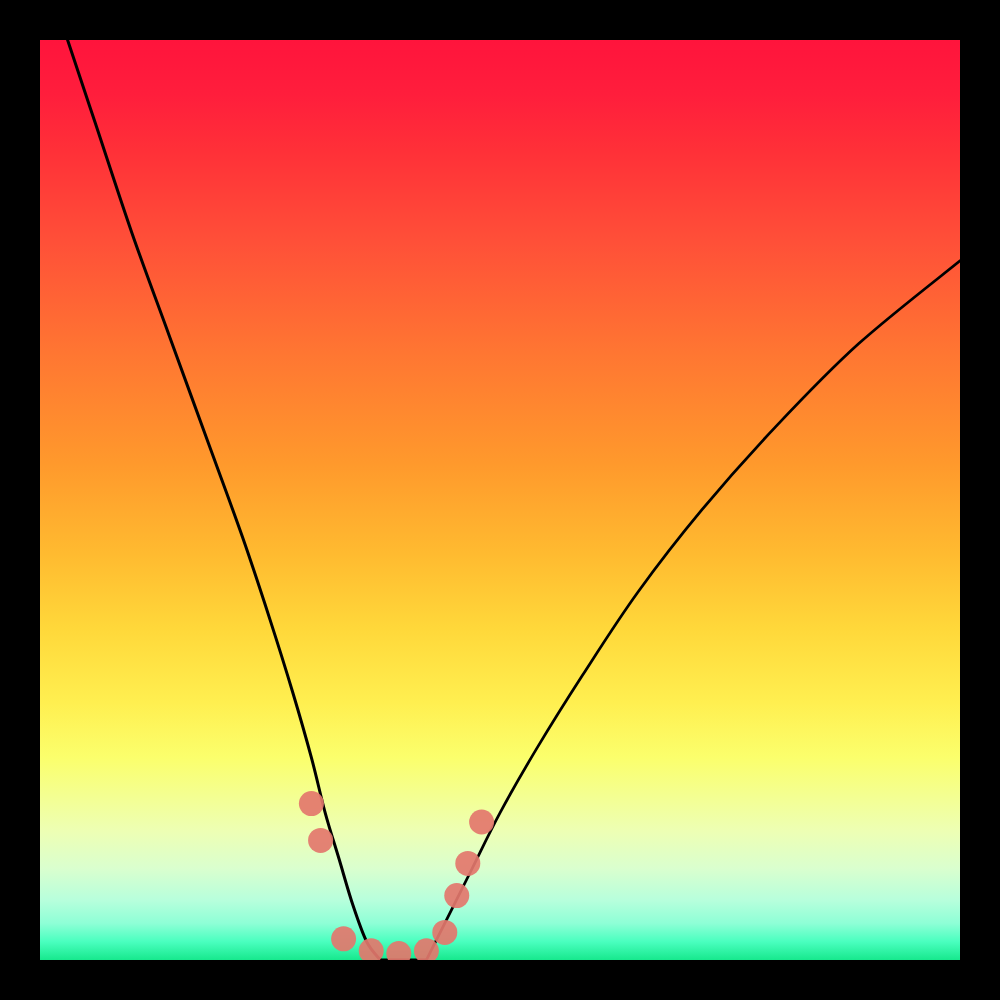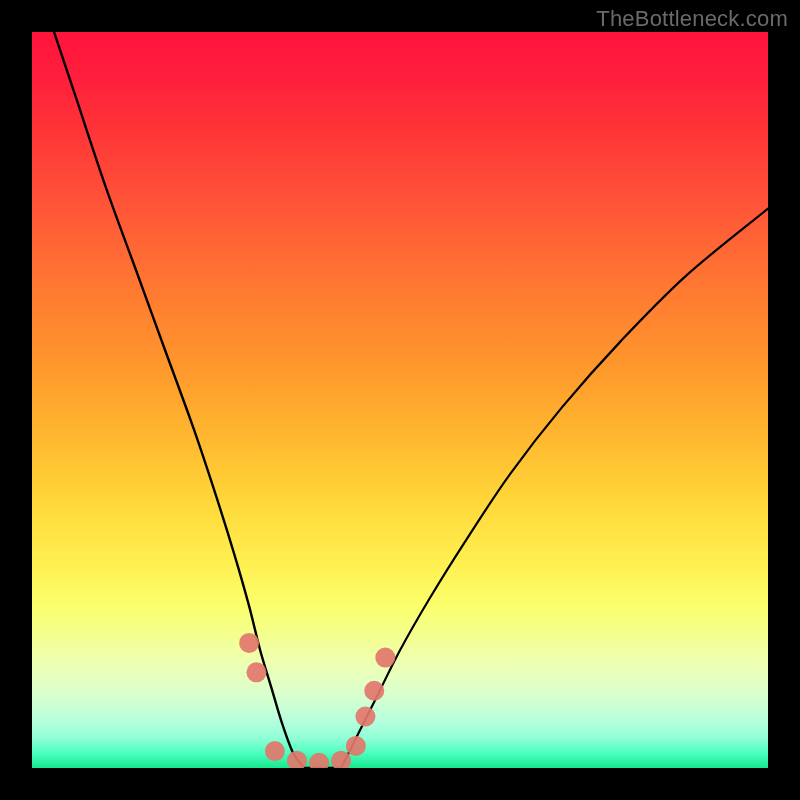--- a/index.html
+++ b/index.html
@@ -61,21 +61,20 @@
   .marker {
     fill: #e3776d;
     opacity: 0.92;
   }
 </style>
 </head>
 <body>
 
 <div class="frame">
 
-  <div class="watermark">TheBottleneck.com</div>
 
   <div class="plot">
     <svg class="curve" viewBox="0 0 736 736" preserveAspectRatio="none">
       <path id="left-branch-path" fill="none" stroke="#000" stroke-width="2.4" stroke-linecap="round" d="M 22.08,0 C 25.759999999999998,11.040000000000001 35.57333333333333,40.48000000000002 44.16,66.24000000000001 C 52.74666666666666,92 63.786666666666676,126.34666666666662 73.60000000000001,154.55999999999995 C 83.41333333333334,182.77333333333328 93.22666666666667,208.5333333333333 103.04,235.51999999999998 C 112.85333333333334,262.50666666666666 122.66666666666666,289.49333333333334 132.48,316.48 C 142.29333333333332,343.4666666666667 153.33333333333331,372.90666666666664 161.92,397.44 C 170.50666666666666,421.97333333333336 177.25333333333333,442.8266666666667 184,463.68 C 190.74666666666667,484.5333333333333 196.88,504.15999999999997 202.4,522.56 C 207.92000000000002,540.9599999999999 212.82666666666665,558.1333333333333 217.11999999999998,574.08 C 221.4133333333333,590.0266666666668 224.48,604.7466666666667 228.16,618.24 C 231.84,631.7333333333333 235.52,642.7733333333333 239.20000000000002,655.04 C 242.88000000000002,667.3066666666666 246.56,680.8000000000001 250.24,691.84 C 253.92000000000002,702.88 257.59999999999997,713.92 261.28,721.28 C 264.96,728.64 270.48,733.5466666666666 272.32,736"></path>
       <path id="valley-path" fill="none" stroke="#000" stroke-width="2.4" stroke-linecap="round" d="M 272.32,736 C 274.15999999999997,736 279.68,736 283.36,736 C 287.04,736 291.33333333333337,736 294.40000000000003,736 C 297.4666666666667,736 299.3066666666667,736 301.76,736 C 304.2133333333333,736 307.8933333333333,736 309.12,736"></path>
       <path id="right-branch-path" fill="none" stroke="#000" stroke-width="2.2" stroke-linecap="round" d="M 309.12,736 C 310.96000000000004,732.3199999999999 316.48,721.28 320.16,713.92 C 323.84000000000003,706.56 326.90666666666664,700.4266666666667 331.2,691.84 C 335.49333333333334,683.2533333333333 339.78666666666663,674.6666666666666 345.91999999999996,662.4 C 352.0533333333333,650.1333333333333 359.4133333333333,634.1866666666667 368,618.24 C 376.5866666666667,602.2933333333333 386.4000000000001,585.12 397.44000000000005,566.72 C 408.48,548.32 420.7466666666666,528.6933333333334 434.23999999999995,507.84000000000003 C 447.7333333333333,486.9866666666667 462.4533333333334,463.67999999999995 478.40000000000003,441.59999999999997 C 494.3466666666667,419.52 511.52,397.44 529.92,375.36 C 548.3199999999999,353.28000000000003 567.9466666666667,331.2 588.8000000000001,309.12 C 609.6533333333334,287.04 630.5066666666667,264.96 655.04,242.88 C 679.5733333333333,220.79999999999998 722.5066666666667,187.67999999999998 736,176.64"></path>
       <g id="markers">
           <circle cx="217.11999999999998" cy="610.88" r="10" class="marker"></circle>
           <circle cx="224.48" cy="640.3199999999999" r="10" class="marker"></circle>
           <circle cx="242.88000000000002" cy="719.072" r="10" class="marker"></circle>

